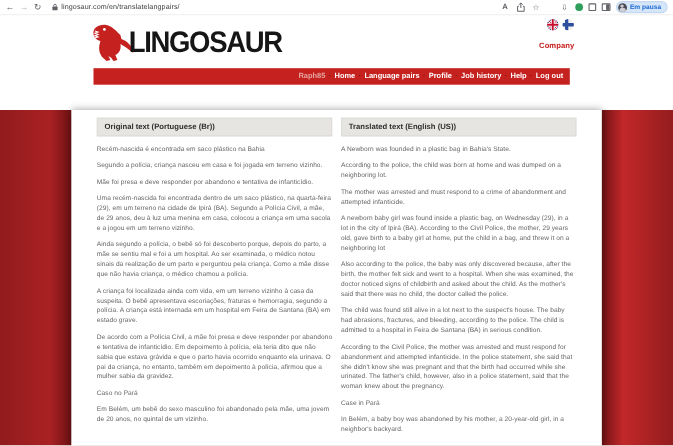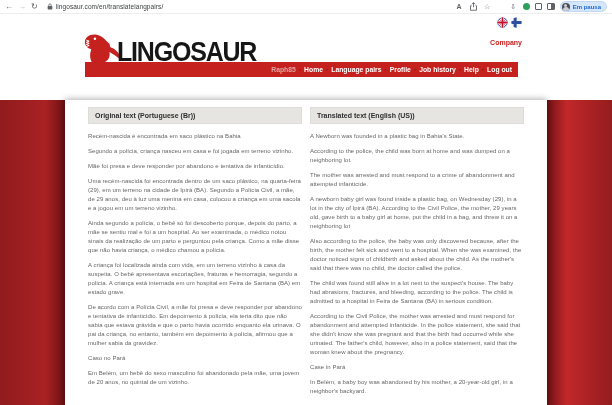--- a/index.html
+++ b/index.html
@@ -29,21 +29,21 @@
   .avatar-circ::before { content:""; position:absolute; left:2.4px; top:1.2px; width:3px; height:3px; border-radius:50%; background:#cfcfd6; }
   .avatar-circ::after { content:""; position:absolute; left:1px; top:4.6px; width:6px; height:4px; border-radius:3px 3px 0 0; background:#cfcfd6; }
   .chip-label { font-size:6px; color:#1967d2; font-weight:bold; white-space:nowrap; }
 
   
   .page { position:relative; height:391px; background:#fff; }
   .flags { position:absolute; top:3px; right:90px; display:flex; gap:3px; }
   .flag { width:11px; height:11px; border-radius:50%; cursor:pointer; display:block; }
   .company-link { position:absolute; top:25px; right:90px; font-size:7px;
     font-weight:bold; color:var(--brand-red,#c5211f); cursor:pointer; }
-  .logo { position:absolute; left:84px; top:18px; display:flex; align-items:center; }
+  .logo { position:absolute; left:84px; top:6px; display:flex; align-items:center; }
   .logo-text { font-size:25px; font-weight:bold; color:#161616;
     letter-spacing:-1.2px; transform:scaleY(1.08); margin-left:-7px; }
   .navbar { position:absolute; left:85px; top:48px; width:433px; height:15px;
     background:var(--brand-red,#c5211f); display:flex; align-items:center;
     justify-content:flex-end; padding-right:6px; }
   .nav-user { font-size:6.8px; font-weight:bold; color:#e3a49f; cursor:pointer; }
   .nav-list { list-style:none; display:flex; align-items:center; }
   .nav-list li { font-size:6.8px; font-weight:bold; color:#fff; cursor:pointer; white-space:nowrap; }
   .nav-list li::before { content:"\00B7"; color:#7e1214; margin:0 3px; font-weight:bold; }
 

